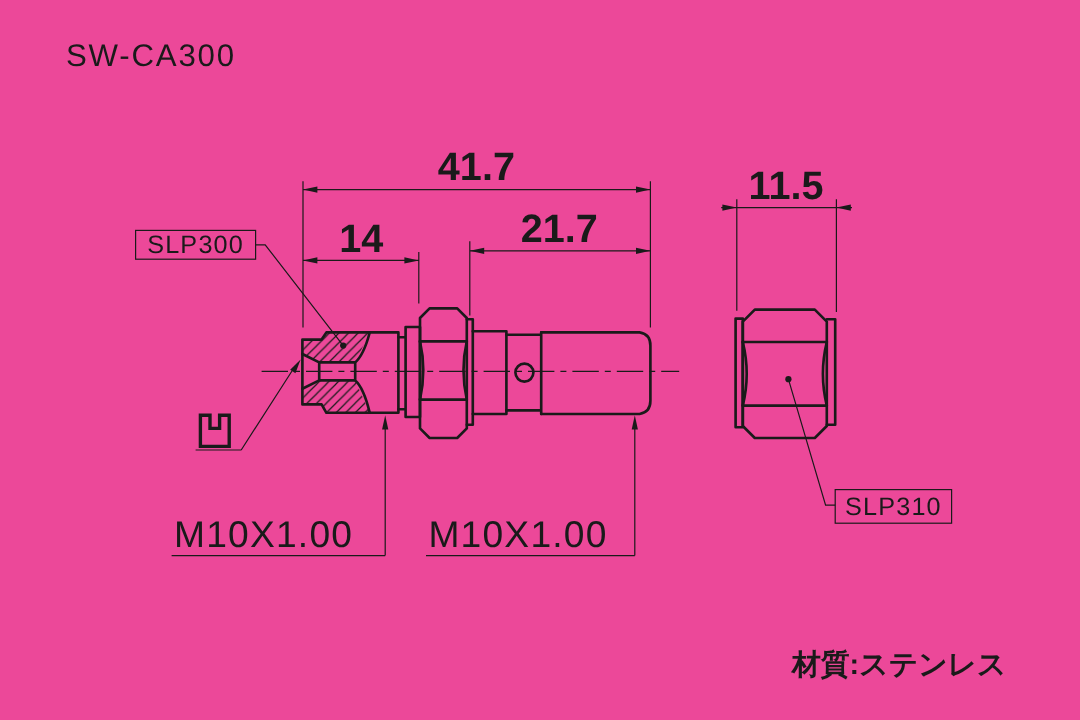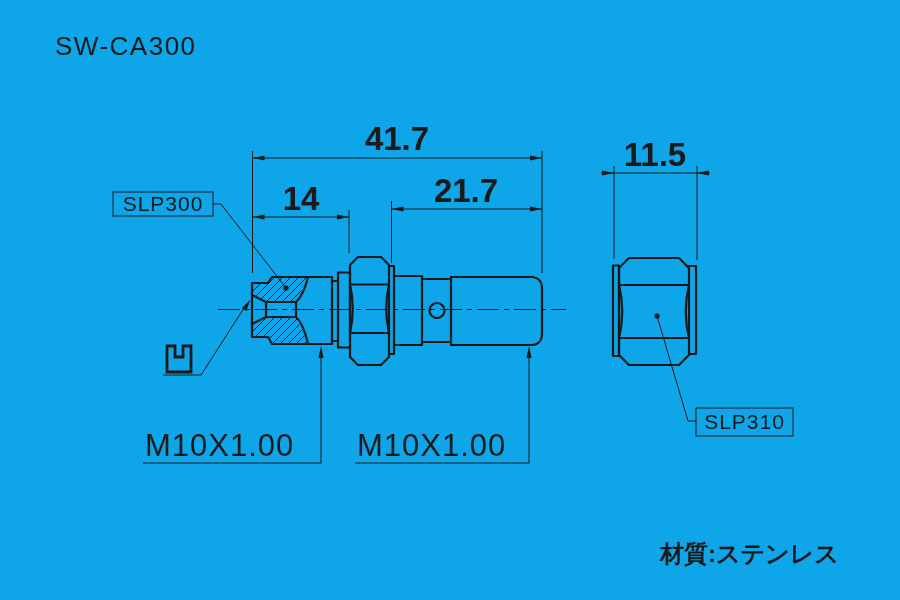--- a/index.html
+++ b/index.html
@@ -1,16 +1,16 @@
 <!DOCTYPE html>
 <html><head>
 <meta charset="utf-8">
 <style>
   html,body{margin:0;padding:0;background:#fff;}
-  .sheet{position:relative;width:900px;height:600px;background:#0ea5e9;overflow:hidden;
+  .sheet{position:relative;width:900px;height:600px;background:#ec4899;overflow:hidden;
          font-family:"Liberation Sans",sans-serif;}
   svg{display:block;}
   .objline{stroke:#1a1a1a;stroke-width:2.2;fill:none;stroke-linecap:round;stroke-linejoin:round;}
   .thinline{stroke:#1a1a1a;stroke-width:1;fill:none;}
   .arrow{fill:#1a1a1a;stroke:none;}
   .dot{fill:#1a1a1a;stroke:none;}
   .dimtext{font-family:"Liberation Sans",sans-serif;font-weight:bold;font-size:33px;fill:#1a1a1a;}
   .labeltext{font-family:"Liberation Sans",sans-serif;font-weight:400;font-size:21px;fill:#1a1a1a;letter-spacing:1px;}
   .bigtext{font-family:"Liberation Sans",sans-serif;font-weight:400;font-size:31px;fill:#1a1a1a;letter-spacing:1px;}
   .titletext{font-family:"Liberation Sans",sans-serif;font-weight:400;font-size:26px;fill:#1a1a1a;letter-spacing:1.5px;}

